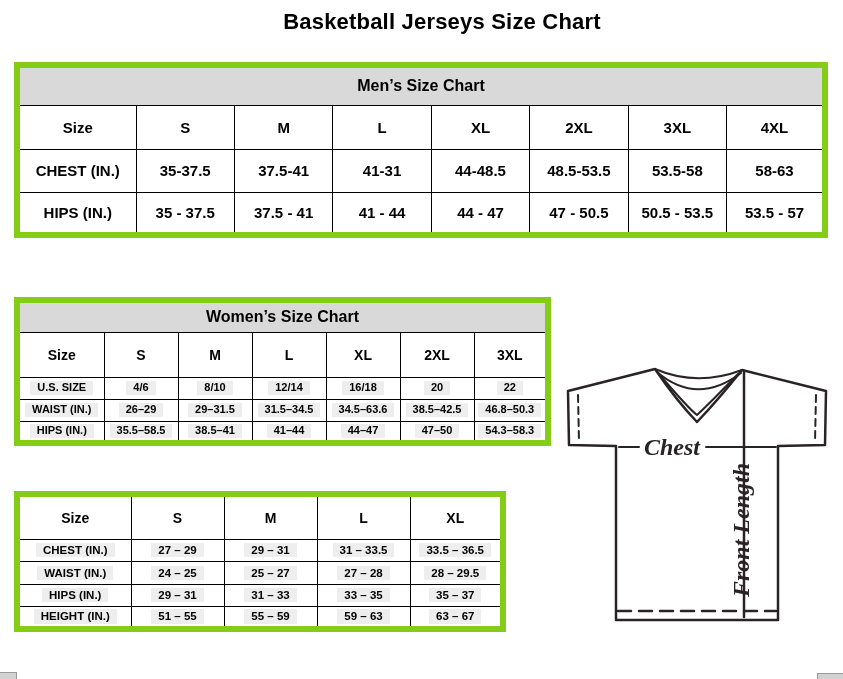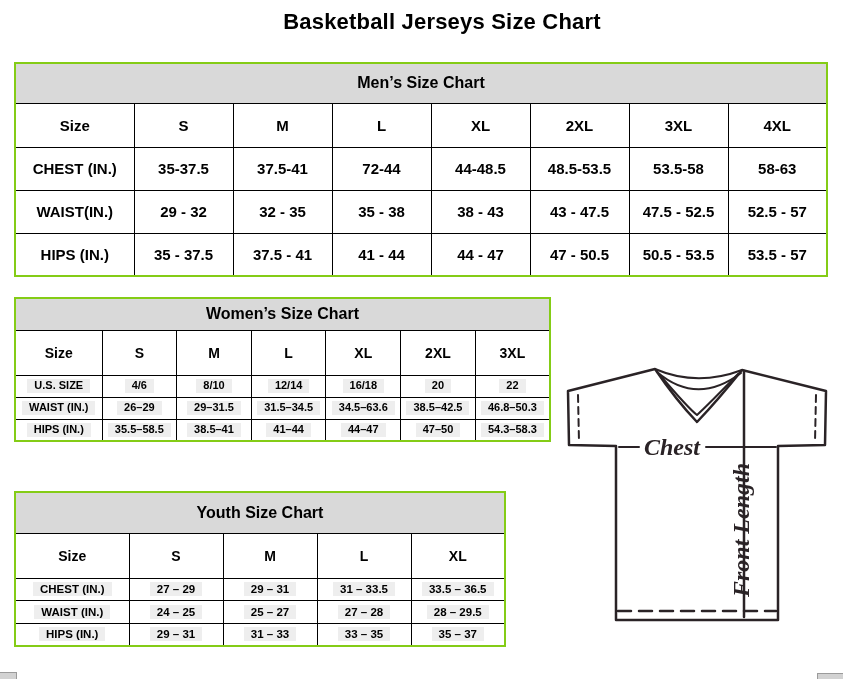--- a/index.html
+++ b/index.html
@@ -8,21 +8,21 @@
     font-family:"Liberation Sans",sans-serif;overflow:hidden;
   }
   .page-title{
     position:absolute;top:5px;left:0;width:812px;margin:4px;
     text-align:center;font-size:22px;font-weight:700;color:#000;
     font-family:"Liberation Sans",sans-serif;letter-spacing:0.2px;padding-left:32px;
   }
   .tbl{position:absolute;}
   .tbl table{
     border-collapse:collapse;width:100%;table-layout:fixed;
-    border:2px solid #84cc16;background:#fff;
+    border:6px solid #84cc16;background:#fff;
   }
   .tbl td{
     border:1px solid #000;text-align:center;vertical-align:middle;
     font-weight:700;color:#000;padding:0;overflow:hidden;
   }
   .tbl tr.bar td{background:#d9d9d9;font-size:16px;}
   
   .mens{left:14px;top:62px;width:814px;}
   .mens tr.bar{height:40px}
   .mens tr.cols{height:44px}
@@ -85,35 +85,25 @@
           <td>L</td>
           <td>XL</td>
           <td>2XL</td>
           <td>3XL</td>
           <td>4XL</td>
         </tr>
         <tr class="data">
           <td>CHEST (IN.)</td>
           <td>35-37.5</td>
           <td>37.5-41</td>
-          <td>72-44</td>
+          <td>41-31</td>
           <td>44-48.5</td>
           <td>48.5-53.5</td>
           <td>53.5-58</td>
           <td>58-63</td>
-        </tr>
-        <tr class="data">
-          <td>WAIST(IN.)</td>
-          <td>29 - 32</td>
-          <td>32 - 35</td>
-          <td>35 - 38</td>
-          <td>38 - 43</td>
-          <td>43 - 47.5</td>
-          <td>47.5 - 52.5</td>
-          <td>52.5 - 57</td>
         </tr>
         <tr class="data">
           <td>HIPS (IN.)</td>
           <td>35 - 37.5</td>
           <td>37.5 - 41</td>
           <td>41 - 44</td>
           <td>44 - 47</td>
           <td>47 - 50.5</td>
           <td>50.5 - 53.5</td>
           <td>53.5 - 57</td>
@@ -180,23 +170,20 @@
 <section class="tbl youth">
     <table>
       <colgroup>
         <col style="width: 114px;">
         <col>
         <col>
         <col>
         <col>
       </colgroup>
       <tbody>
-        <tr class="bar">
-          <td colspan="5">Youth Size Chart</td>
-        </tr>
         <tr class="cols">
           <td>Size</td>
           <td>S</td>
           <td>M</td>
           <td>L</td>
           <td>XL</td>
         </tr>
         <tr class="data">
           <td><span class="hl">CHEST (IN.)</span></td>
           <td><span class="hl">27 – 29</span></td>
@@ -211,20 +198,27 @@
           <td><span class="hl">27 – 28</span></td>
           <td><span class="hl">28 – 29.5</span></td>
         </tr>
         <tr class="data">
           <td><span class="hl">HIPS (IN.)</span></td>
           <td><span class="hl">29 – 31</span></td>
           <td><span class="hl">31 – 33</span></td>
           <td><span class="hl">33 – 35</span></td>
           <td><span class="hl">35 – 37</span></td>
         </tr>
+        <tr class="data">
+          <td><span class="hl">HEIGHT (IN.)</span></td>
+          <td><span class="hl">51 – 55</span></td>
+          <td><span class="hl">55 – 59</span></td>
+          <td><span class="hl">59 – 63</span></td>
+          <td><span class="hl">63 – 67</span></td>
+        </tr>
       </tbody>
     </table>
   </section>
 
 <div class="jersey">
   <svg width="280" height="264" viewBox="0 0 280 264" xmlns="http://www.w3.org/2000/svg">
     <g fill="none" stroke="#2a2326" stroke-width="2.5" stroke-linejoin="round" stroke-linecap="round">
 
       <path d="M97,9 L10,31 L11,85 L58,86 L58,260 L220,260 L220,86 L267,85 L268,31 L184,10
                Q160,40 139,62 Q118,40 97,9 Z" fill="#ffffff"></path>

